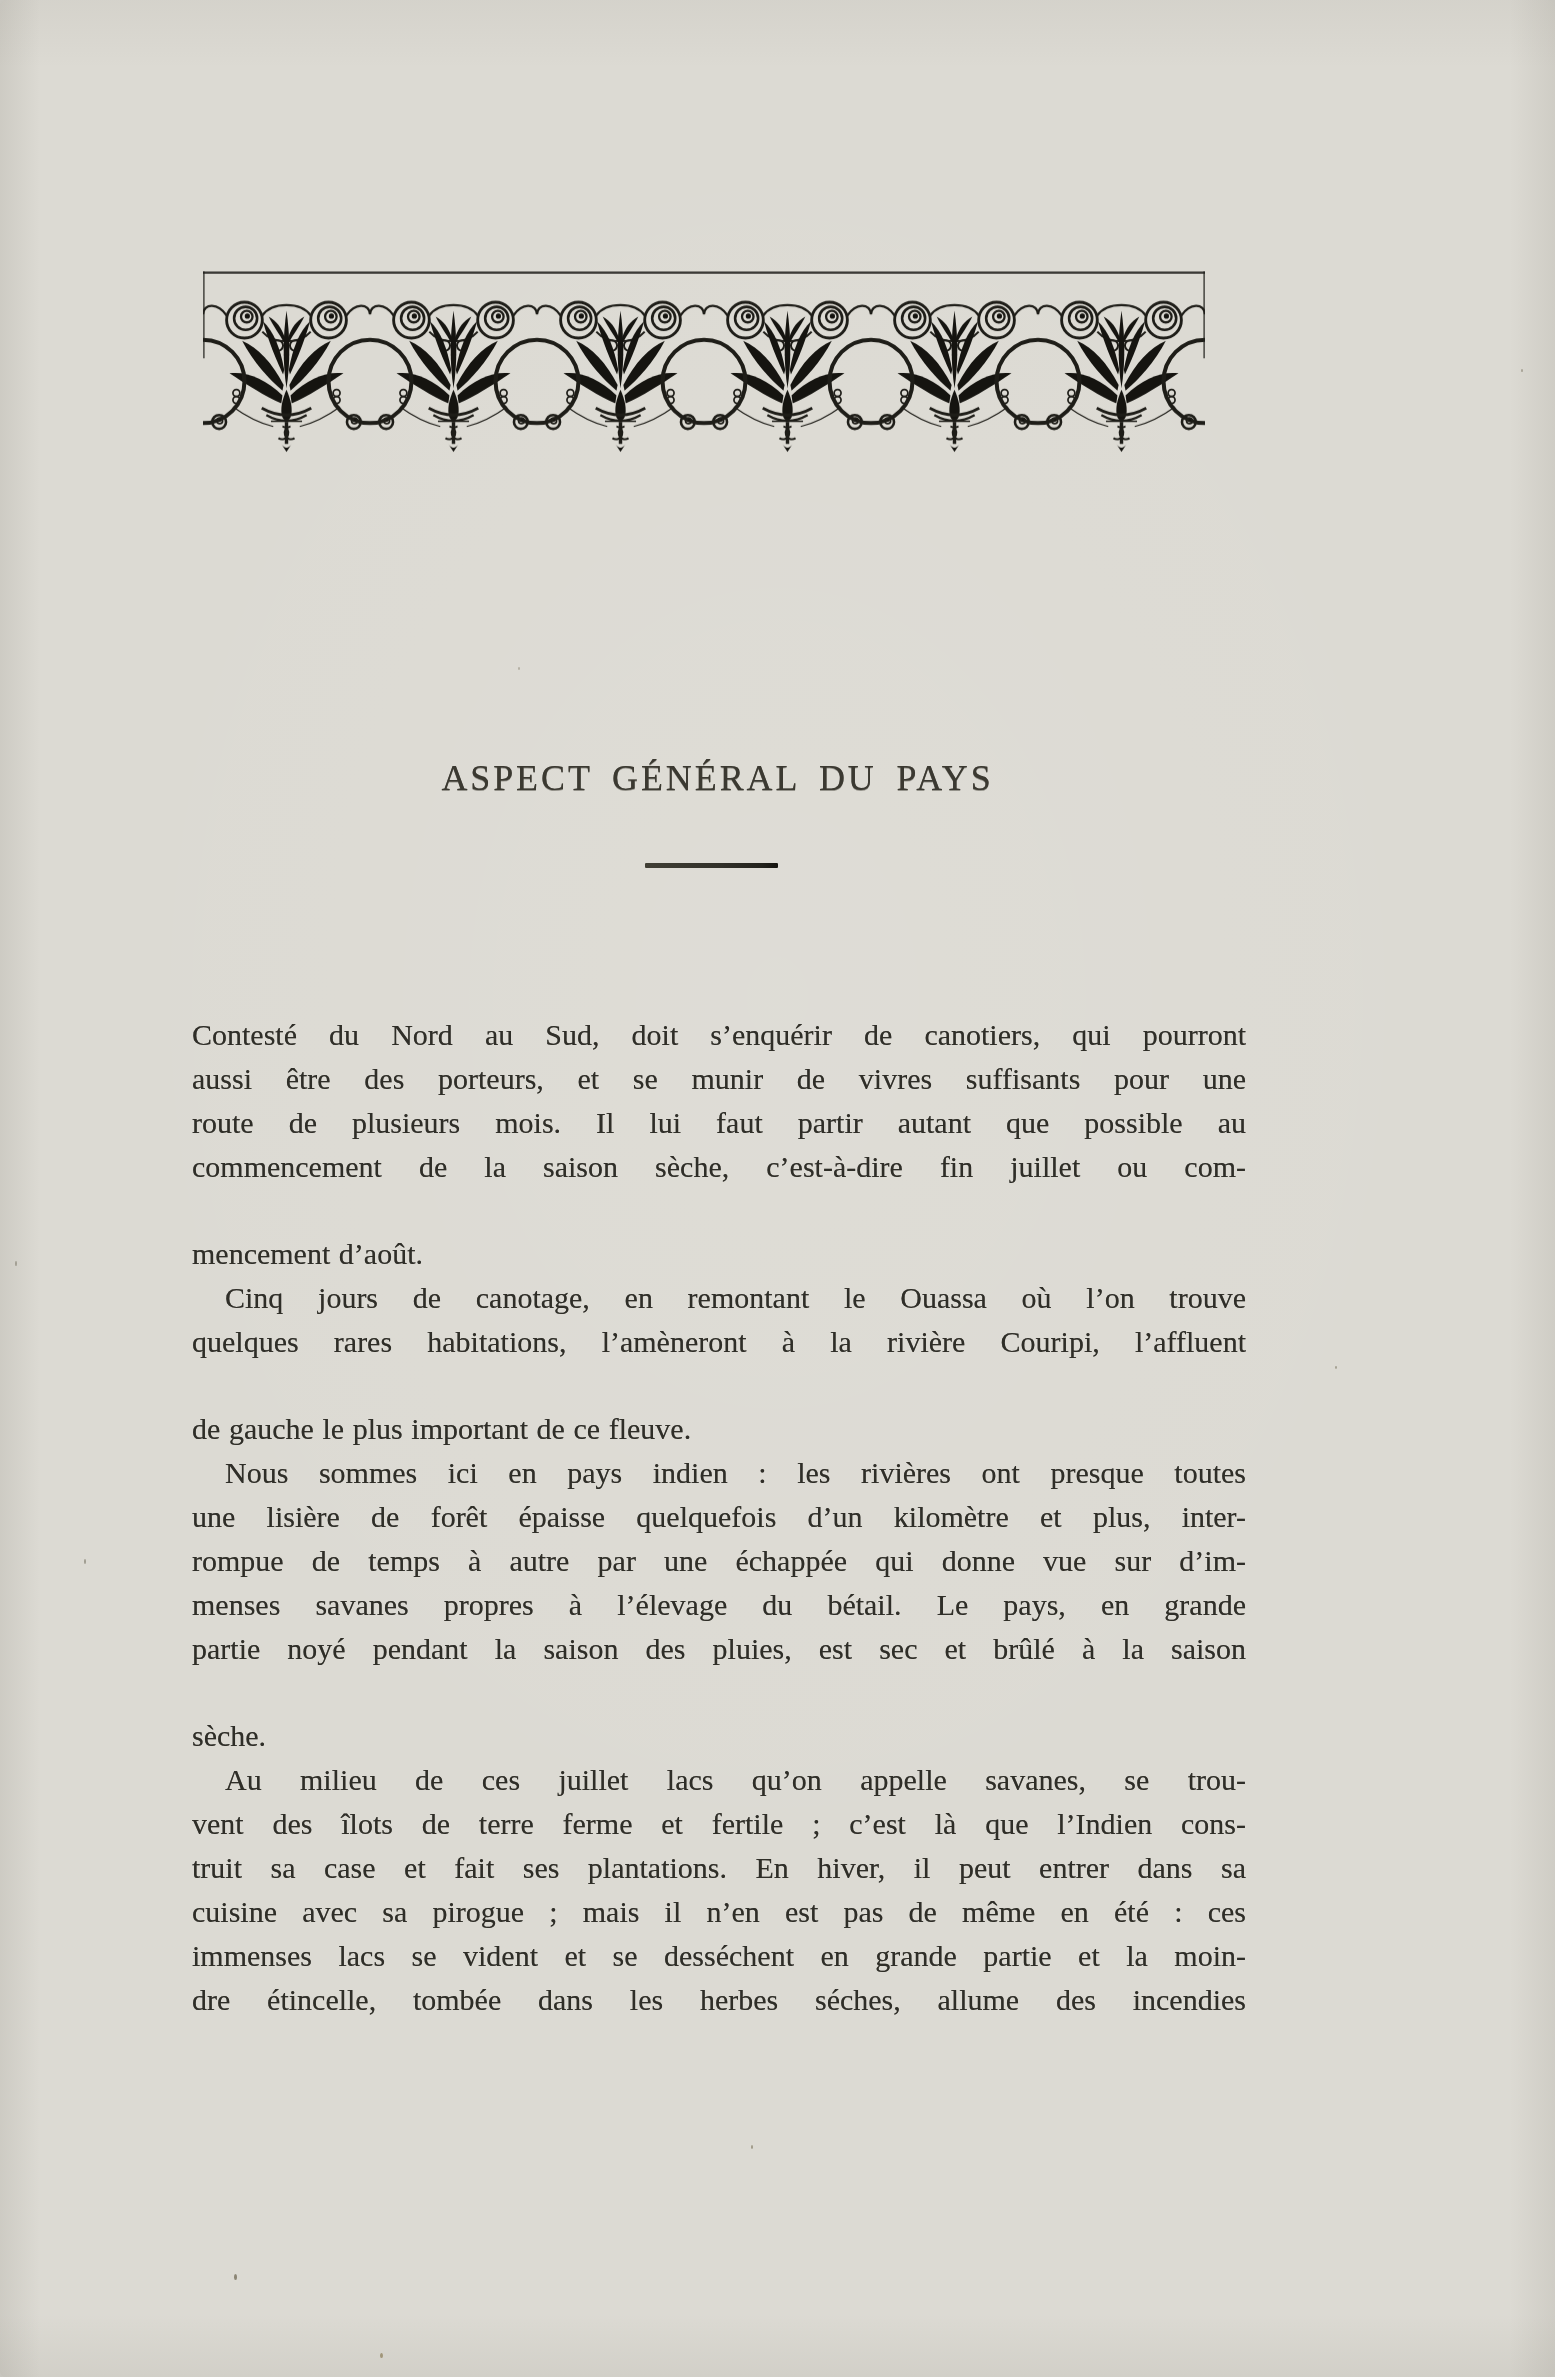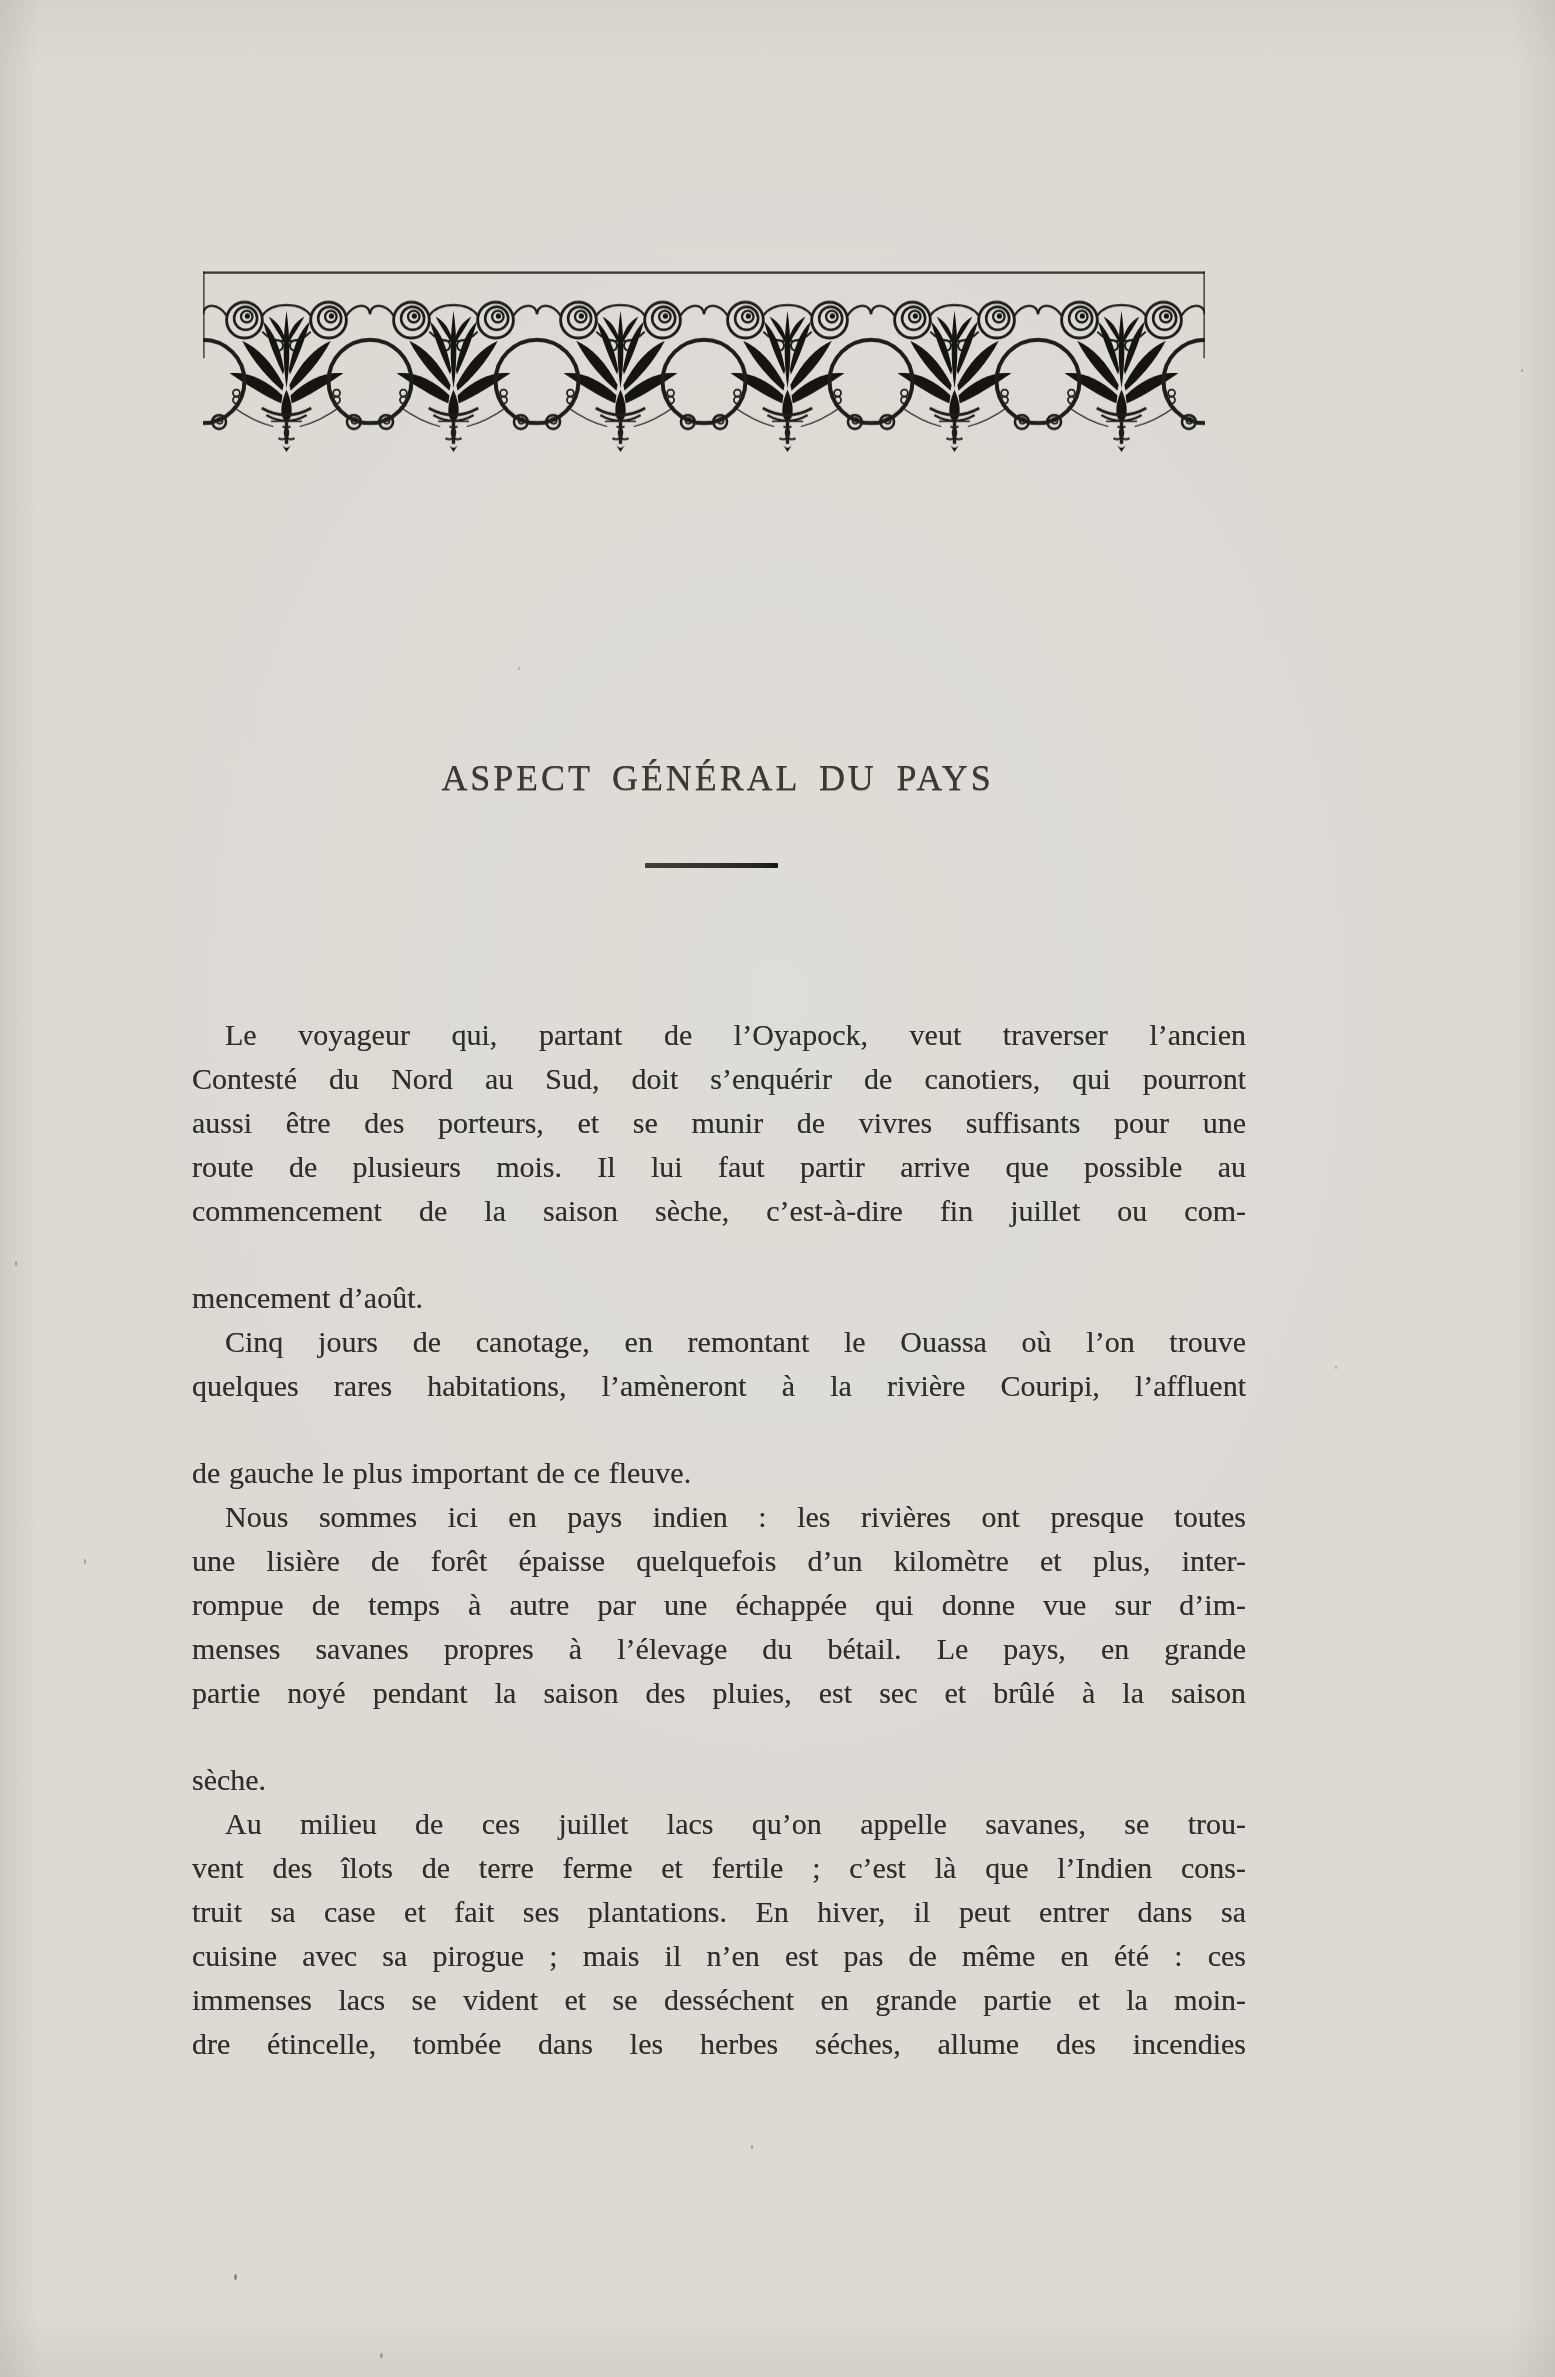--- a/index.html
+++ b/index.html
@@ -148,24 +148,23 @@
   </div>
 
   <div class="title-wrap">
     <h1 class="title">ASPECT GÉNÉRAL DU PAYS</h1>
   </div>
 
   <div class="rule"></div>
 
   <div class="body-text">
       <div class="paragraph">
-        <div class="line first">Le voyageur qui, partant de l’Oyapock, veut traverser l’ancien</div>
         <div class="line">Contesté du Nord au Sud, doit s’enquérir de canotiers, qui pourront</div>
         <div class="line">aussi être des porteurs, et se munir de vivres suffisants pour une</div>
-        <div class="line">route de plusieurs mois. Il lui faut partir arrive que possible au</div>
+        <div class="line">route de plusieurs mois. Il lui faut partir autant que possible au</div>
         <div class="line">commencement de la saison sèche, c’est-à-dire fin juillet ou com-</div>
         <div class="line last">mencement d’août.</div>
       </div>
       <div class="paragraph">
         <div class="line first">Cinq jours de canotage, en remontant le Ouassa où l’on trouve</div>
         <div class="line">quelques rares habitations, l’amèneront à la rivière Couripi, l’affluent</div>
         <div class="line last">de gauche le plus important de ce fleuve.</div>
       </div>
       <div class="paragraph">
         <div class="line first">Nous sommes ici en pays indien : les rivières ont presque toutes</div>

